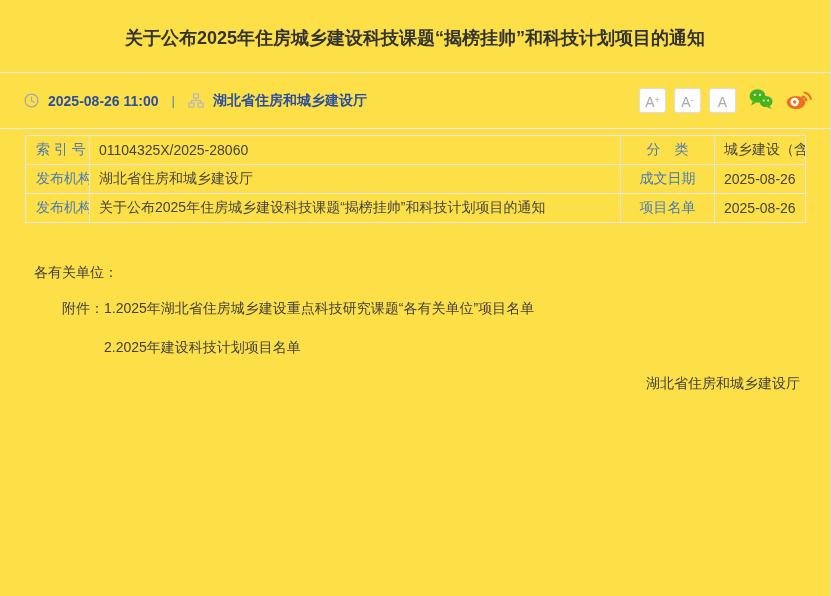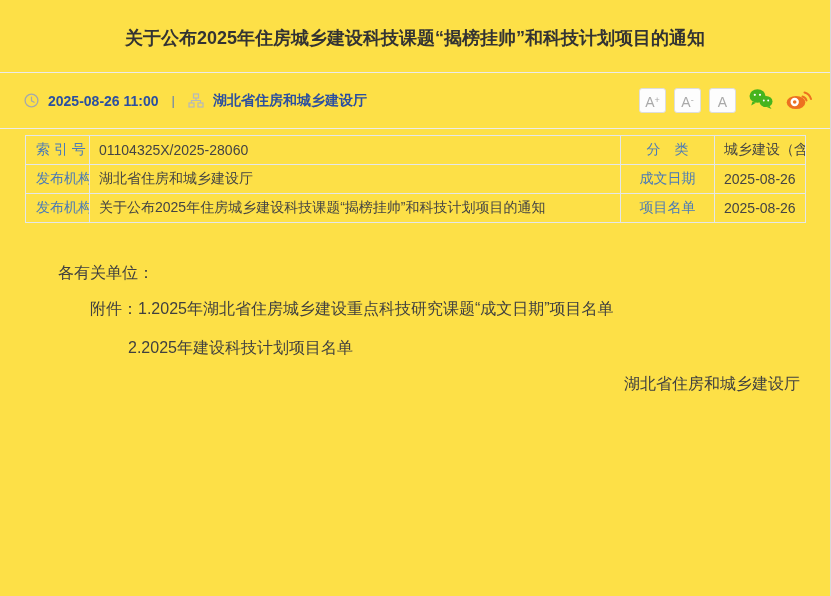--- a/index.html
+++ b/index.html
@@ -53,22 +53,22 @@
     border:1px solid #e4e7ea;
     height:29px; vertical-align:middle;
     white-space:nowrap; overflow:hidden;
   }
   td.lbl { color:#4a7ab8; }
   td.lbl.c1 { padding-left:10px; }
   td.lbl.c2 { text-align:center;margin-left:19px; }
   td.val { color:#444; padding-left:9px; }
   
   .doc-body {
-    padding:38px 30px 0 58px;
-    font-size:16px; line-height:23px; color:#404040;
+    padding:38px 30px 0 34px;
+    font-size:14px; line-height:23px; color:#404040;
   }
   .doc-body p { margin-bottom:13px; }
   .para-indent { text-indent:2em; }
   .attach-line1 { text-indent:2em; margin-top:3px; }
   .attach-line2 { padding-left:70px; margin-top:16px; }
   .sig-line  { text-align:right; margin-top:5px; }
 </style>
 </head>
 <body>
 
@@ -149,19 +149,19 @@
           <td class="val">关于公布2025年住房城乡建设科技课题“揭榜挂帅”和科技计划项目的通知</td>
           <td class="lbl c2">项目名单</td>
           <td class="val">2025-08-26</td>
         </tr>
       </tbody>
     </table>
   </div>
 
   <div class="doc-body">
     <p>各有关单位：</p>
-    <p class="attach-line1">附件：1.2025年湖北省住房城乡建设重点科技研究课题“成文日期”项目名单</p>
+    <p class="attach-line1">附件：1.2025年湖北省住房城乡建设重点科技研究课题“各有关单位”项目名单</p>
     <p class="attach-line2">2.2025年建设科技计划项目名单</p>
     <p class="sig-line">湖北省住房和城乡建设厅</p>
 
   </div>
 
 </div>
 
 </body></html>

